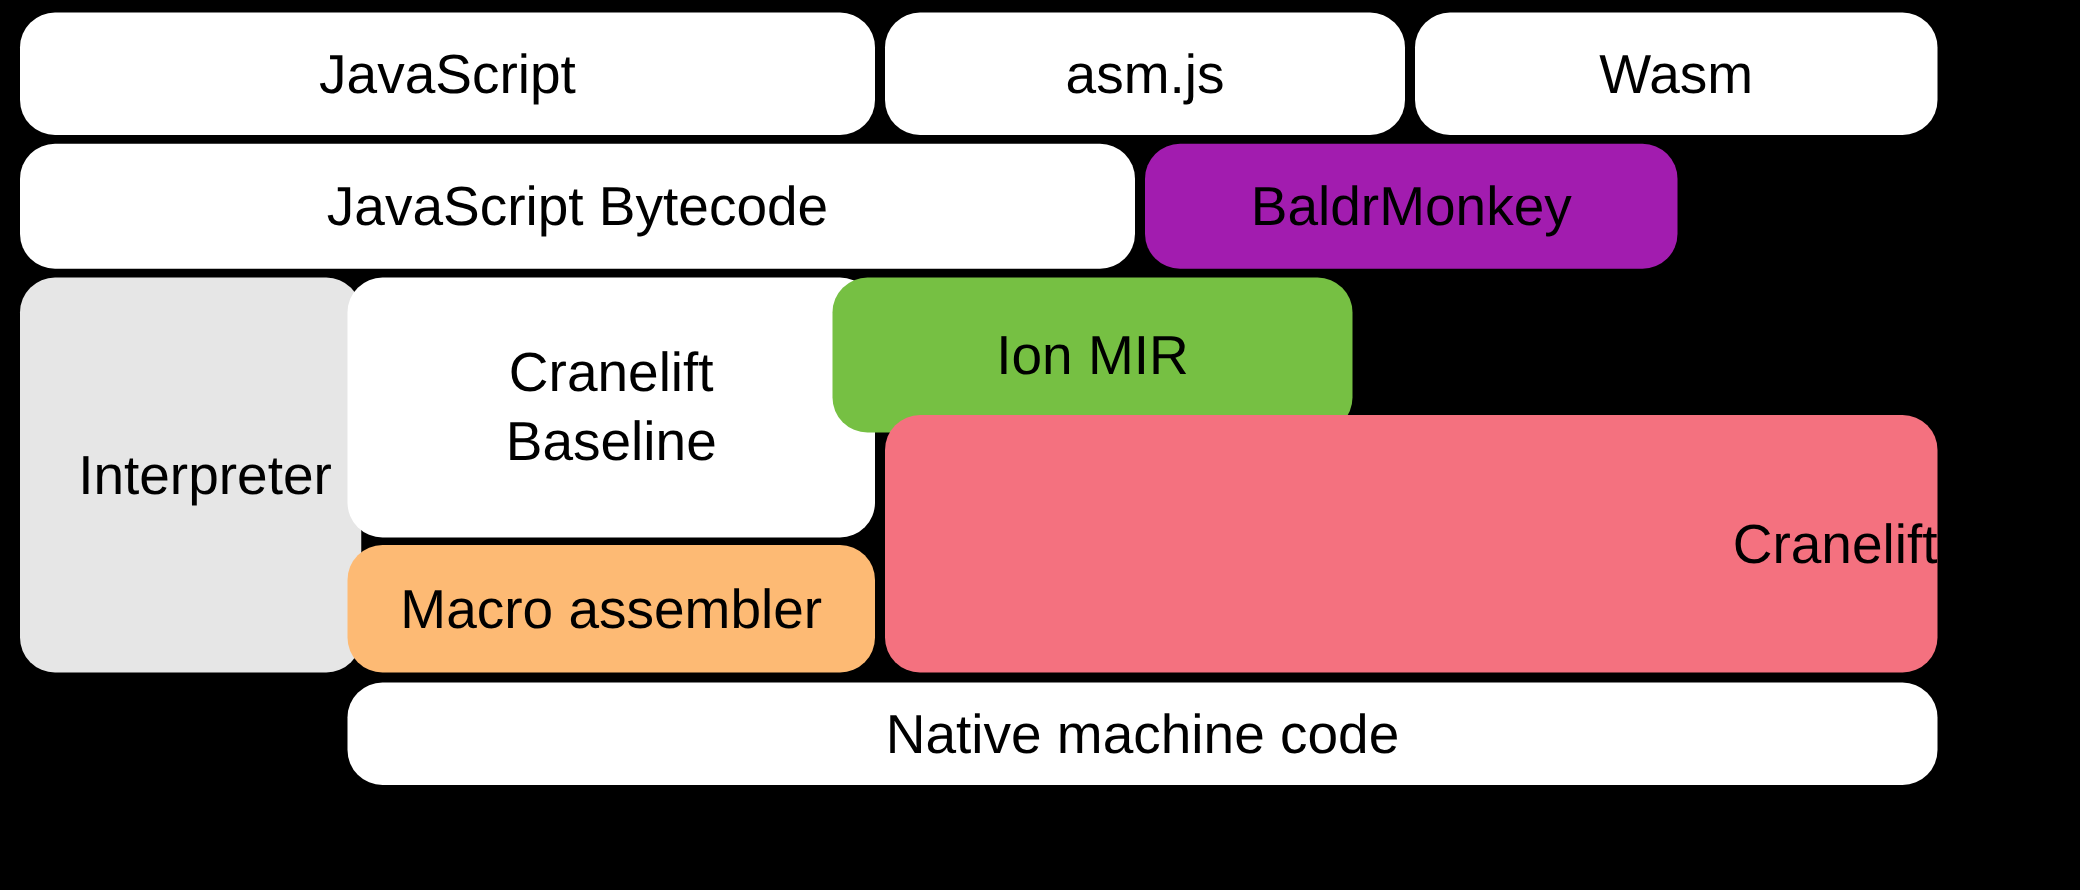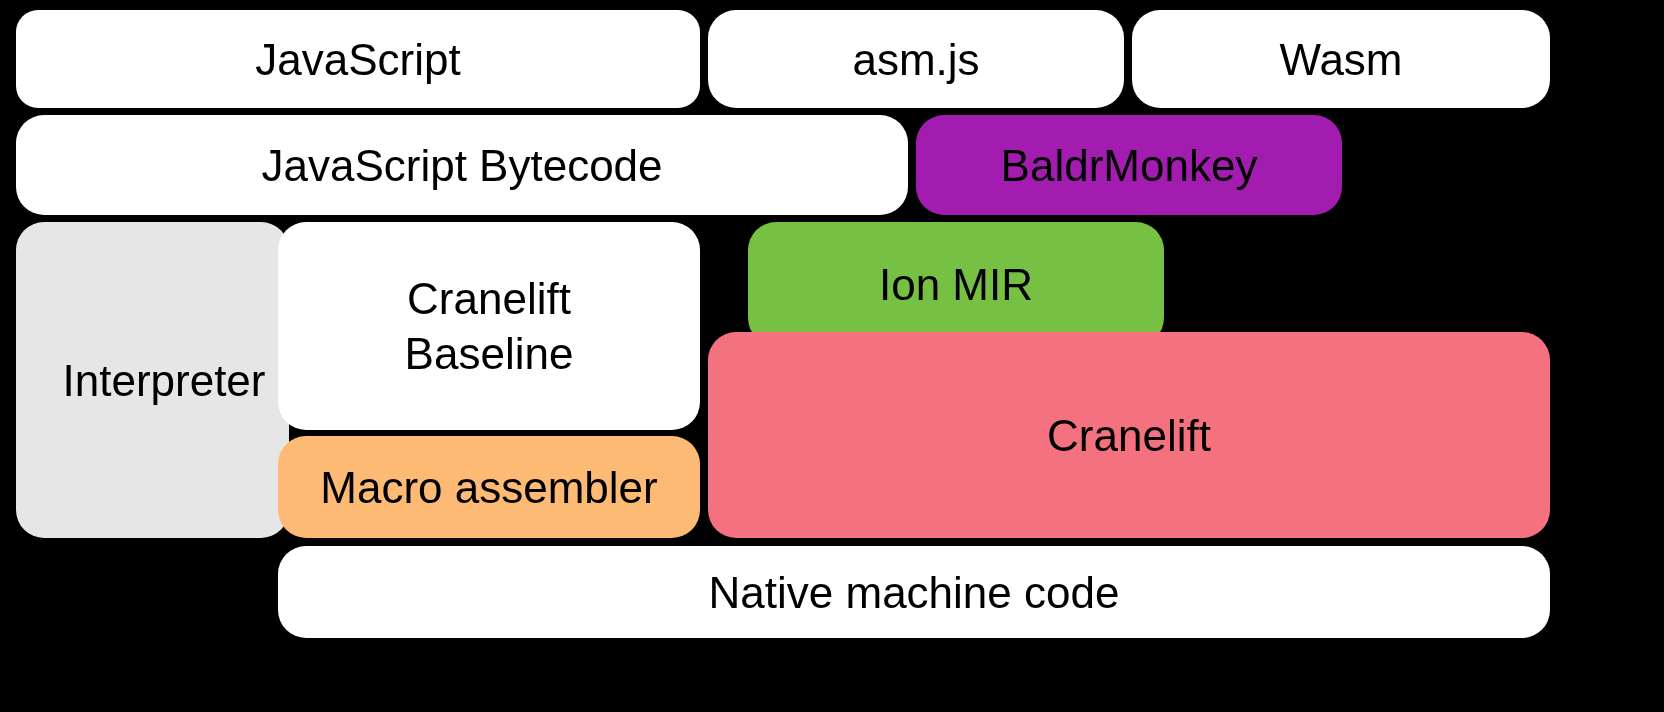--- a/index.html
+++ b/index.html
@@ -25,38 +25,38 @@
     color: #000000;
     font-size: 44px;
     line-height: 1.25;
     text-align: center;
   }
   .box-label {
     display: inline-block;
   }
 
   
-  .node-javascript      { left: 16px;   top: 10px;  width: 684px;  height: 98px; border-radius: 22px;  }
+  .node-javascript      { left: 16px;   top: 10px;  width: 684px;  height: 98px;  }
   .node-asmjs           { left: 708px;  top: 10px;  width: 416px;  height: 98px; justify-content: center;  }
   .node-wasm            { left: 1132px; top: 10px;  width: 418px;  height: 98px;  }
 
   
   .node-js-bytecode     { left: 16px;   top: 115px; width: 892px;  height: 100px; }
   .node-baldrmonkey     { left: 916px;  top: 115px; width: 426px;  height: 100px; }
 
   
   .node-interpreter     { left: 16px;   top: 222px; width: 250px;  height: 316px; }
   .node-js-baseline     { left: 278px;  top: 222px; width: 422px;  height: 208px; }
   .node-js-baseline .box-label { max-width: 280px; }
-  .node-ion-mir         { left: 748px;  top: 222px; width: 416px;  height: 124px; }
-  .node-cranelift       { left: 708px;  top: 332px; width: 842px;  height: 206px; }
+  .node-ion-mir         { left: 666px;  top: 222px; width: 416px;  height: 124px; }
+  .node-cranelift       { left: 708px;  top: 332px; width: 842px;  height: 206px; justify-content: flex-end; }
   .node-macro-assembler { left: 278px;  top: 436px; width: 422px;  height: 102px; }
 
   
-  .node-native          { left: 278px;  top: 546px; width: 1272px; height: 92px;  }
+  .node-native          { left: 278px;  top: 546px; width: 1272px; height: 82px;  }
 </style>
 </head>
 <body>
 
 <div class="canvas" style="background-color: rgb(0, 0, 0);">
 
   <div class="box node-javascript" style="background-color: rgb(255, 255, 255);">
     <span class="box-label">JavaScript</span>
   </div>
 

